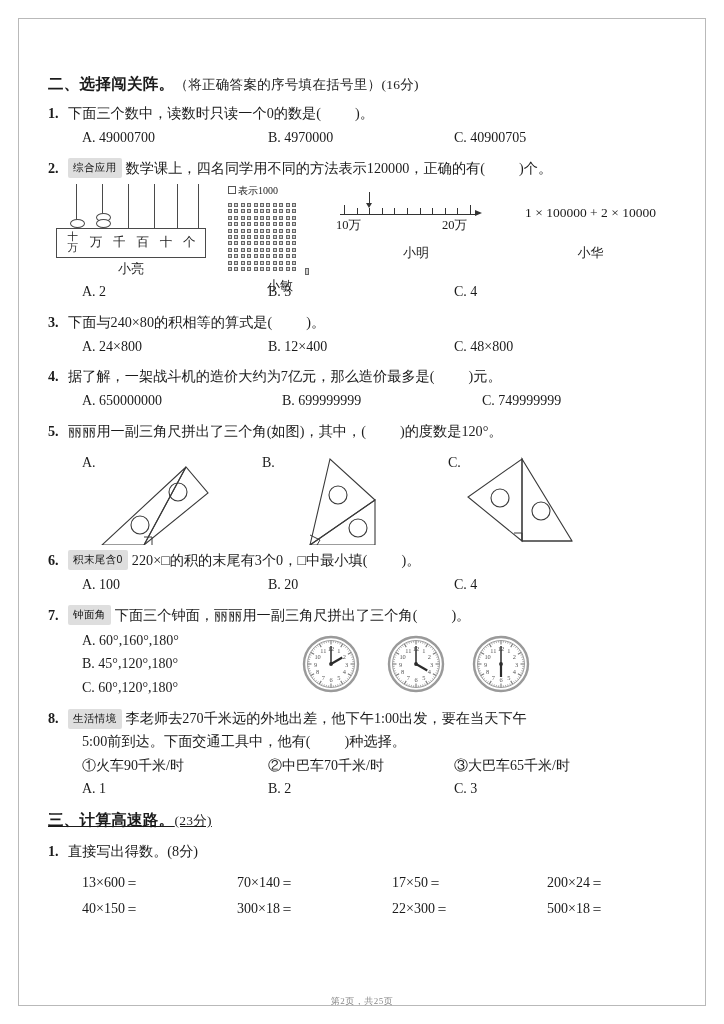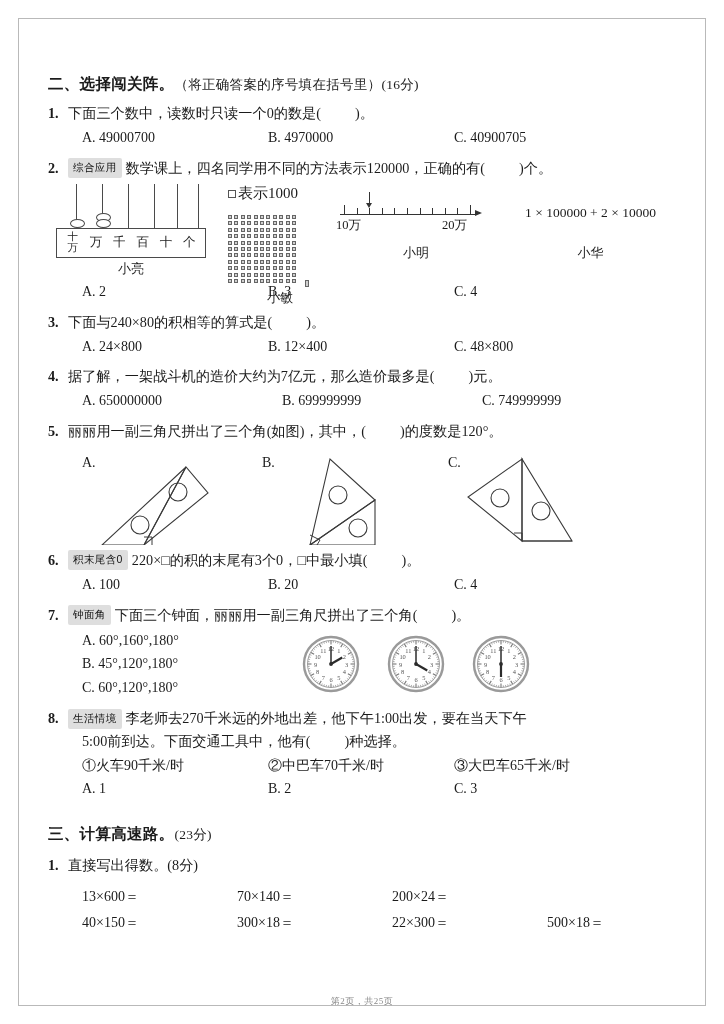--- a/index.html
+++ b/index.html
@@ -149,21 +149,21 @@
     font-size: 12.5px;
     line-height: 1.05;
   }
   .abacus .frame .cell.two {
     font-size: 10.5px;
     line-height: 1.02;
   }
 
   
   .dotgrid-wrap { width: 104px; }
-  .dotgrid-legend { font-size: 15px; margin-bottom: 12px; white-space: nowrap; }
+  .dotgrid-legend { font-size: 10px; margin-bottom: 5px; white-space: nowrap; }
   .dotgrid-legend .sq {
     display: inline-block;
     width: 6px; height: 6px;
     border: 1px solid #555;
     margin-right: 2px;
     vertical-align: 0px;
   }
   .dotgrid {
     position: relative;
     width: 72px;
@@ -306,21 +306,21 @@
   .footer {
     position: absolute;
     left: 0;
     right: 0;
     bottom: 16px;
     text-align: center;
     font-size: 9px;
     color: #8a8a8a;
     letter-spacing: 0.5px;
   }
-  .sp-lg { margin-top: 22px; }
+  .sp-lg { margin-top: 8px; text-decoration: underline; }
   .sp-md { margin-top: 7px; }
 </style>
 </head>
 <body>
 
 <div class="page">
   <div class="sheet"></div>
 
   <div class="content">
 
@@ -876,20 +876,21 @@
       <span>三、计算高速路。</span><span class="paren">(23分)</span>
     </div>
 
     <div class="sub-q sp-md">
       <span class="q-num">1.</span>
       <span>直接写出得数。(8分)</span>
     </div>
     <div class="calc-row sp-md">
       <span class="cell">13×600＝</span>
       <span class="cell">70×140＝</span>
+      <span class="cell">17×50＝</span>
       <span class="cell">200×24＝</span>
     </div>
     <div class="calc-row">
       <span class="cell">40×150＝</span>
       <span class="cell">300×18＝</span>
       <span class="cell">22×300＝</span>
       <span class="cell">500×18＝</span>
     </div>
 
   </div>

